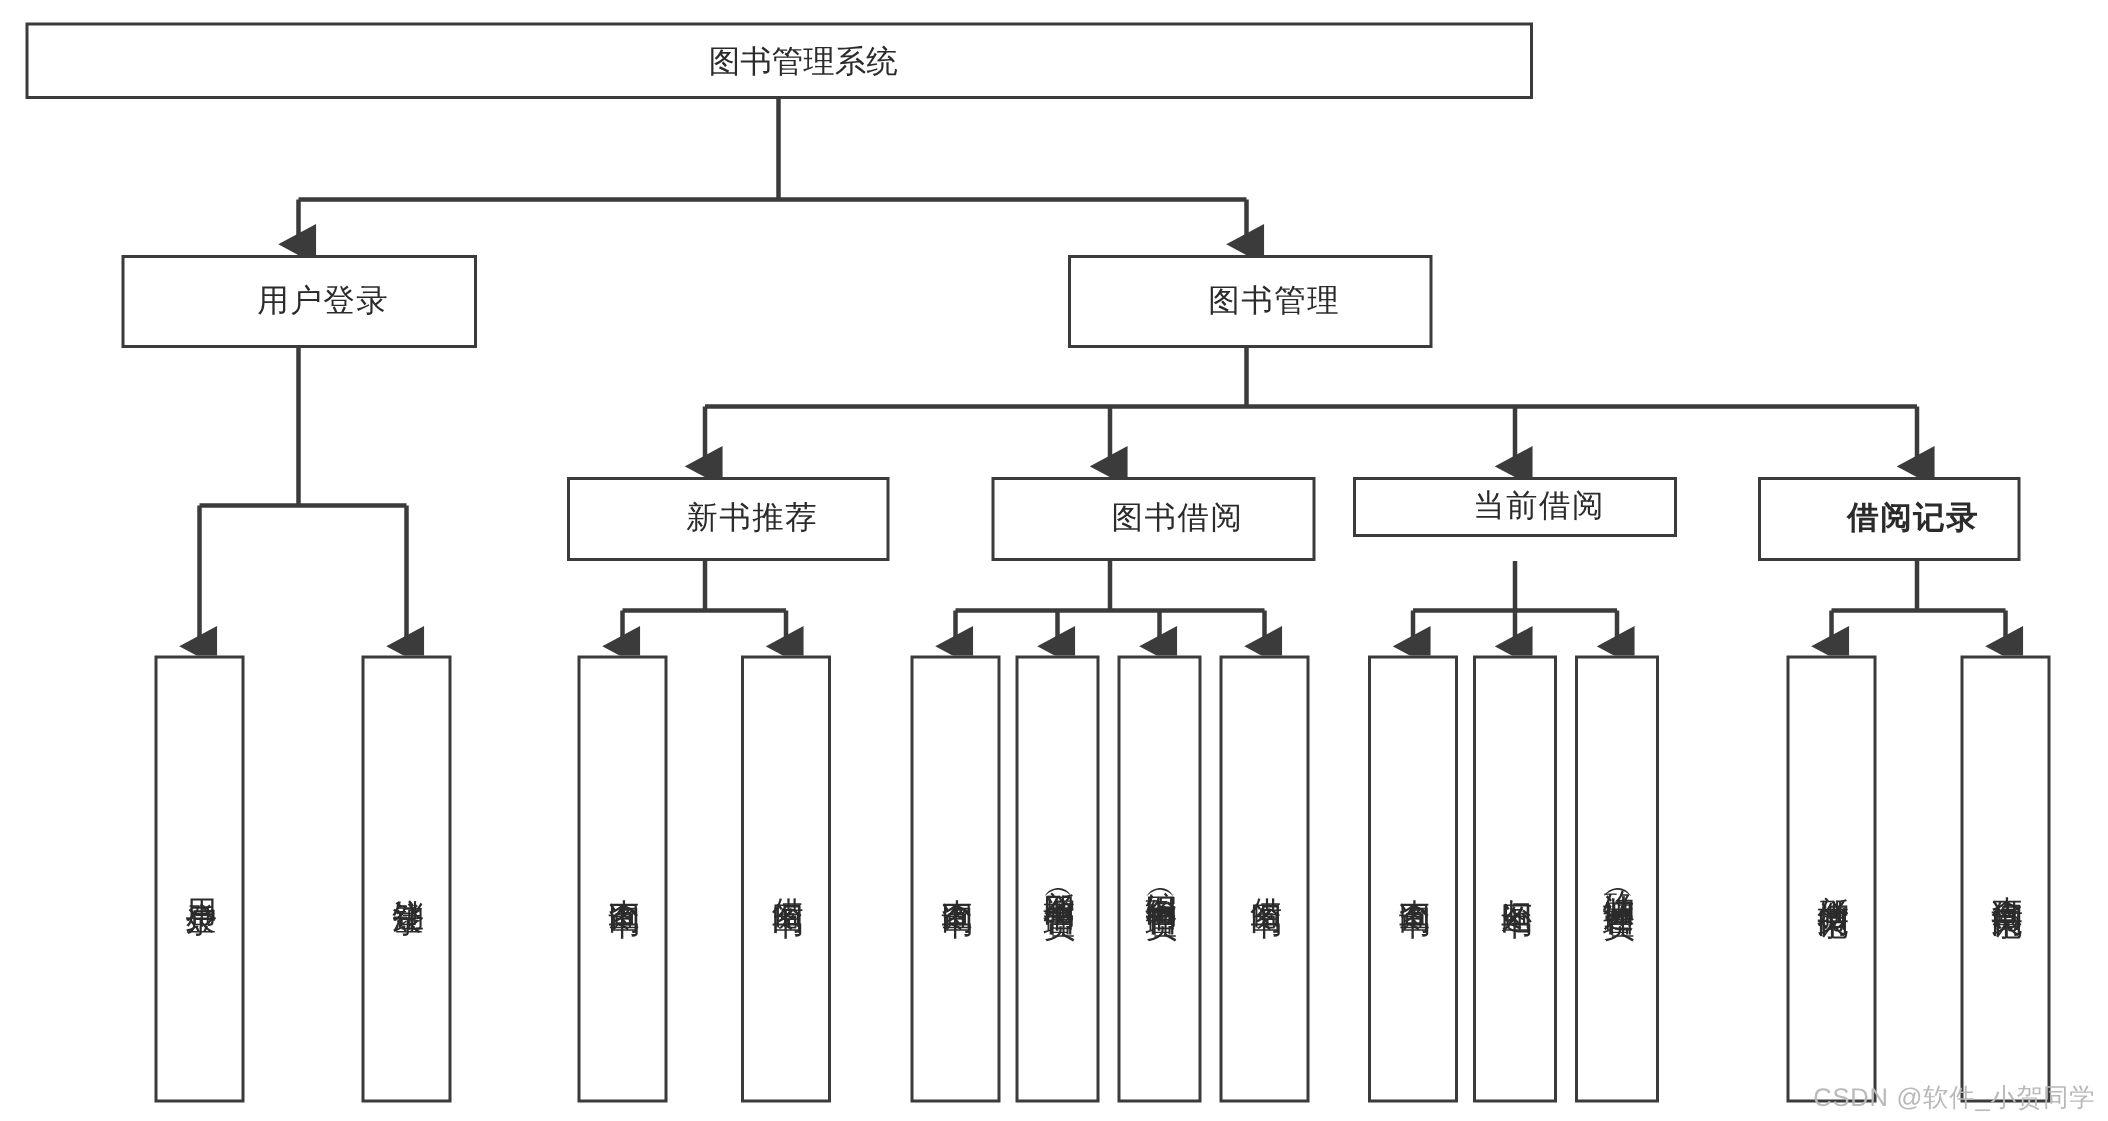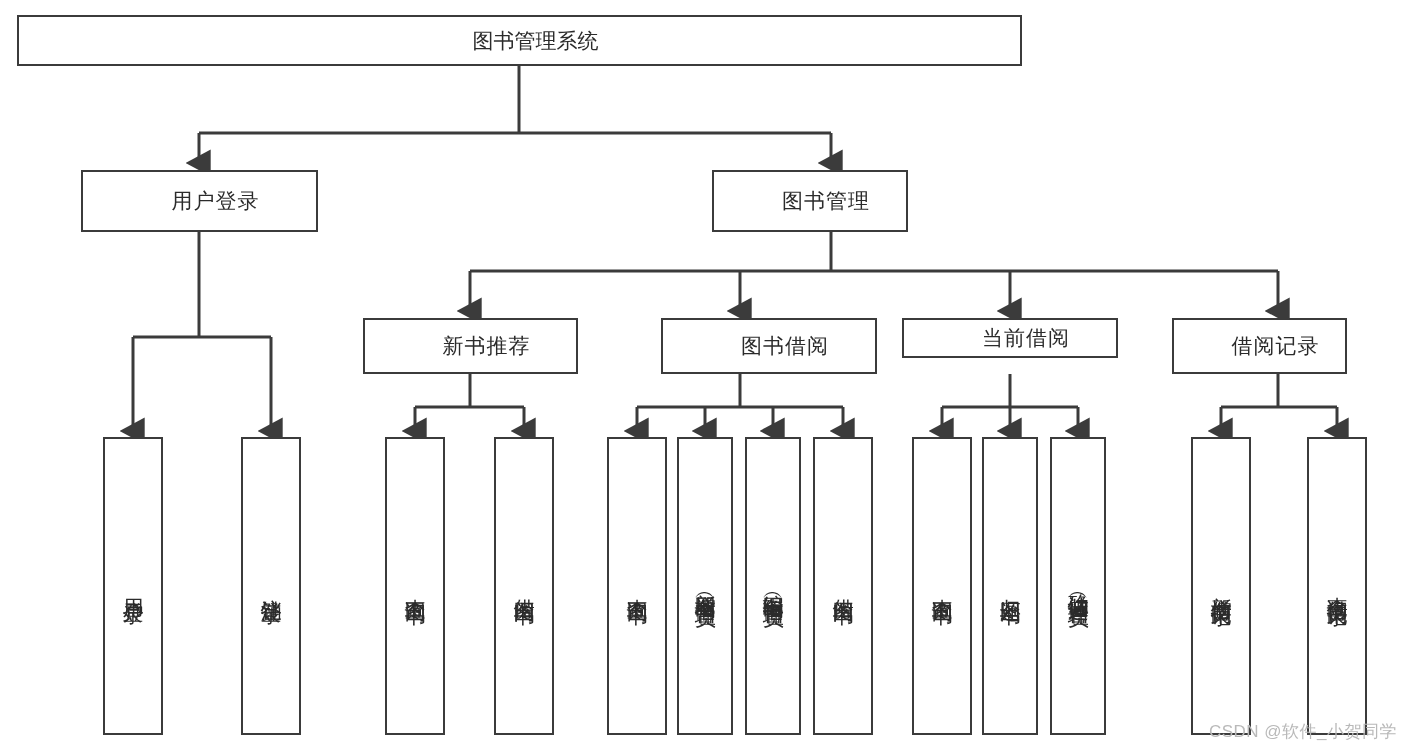--- a/index.html
+++ b/index.html
@@ -125,37 +125,37 @@
   </svg>
 
   <div class="node root" style="left:17px; top:15px; width:1005px; height:51px;">
     <span>图书管理系统</span>
   </div>
 
   <div class="node h" style="left:81px; top:170px; width:237px; height:62px;">
     <span>用户登录</span>
   </div>
 
-  <div class="node h" style="left:712px; top:170px; width:196px; height:62px;">
+  <div class="node h" style="left:712px; top:170px; width:243px; height:62px;">
     <span>图书管理</span>
   </div>
 
-  <div class="node h" style="left:363px; top:318px; width:215px; height:56px;">
+  <div class="node h" style="left:378px; top:318px; width:215px; height:56px;">
     <span>新书推荐</span>
   </div>
 
   <div class="node h" style="left:632px; top:318px; width:216px; height:56px;margin-left:29px;">
     <span>图书借阅</span>
   </div>
 
   <div class="node h" style="left:902px; top:318px; width:216px; height:40px;">
     <span>当前借阅</span>
   </div>
 
-  <div class="node h" style="left:1172px; top:318px; width:175px; height:56px;">
+  <div class="node h" style="left:1172px; top:318px; width:175px; height:56px;font-weight:bold;">
     <span>借阅记录</span>
   </div>
 
   <div class="node v" style="left:103px; top:437px; width:60px; height:298px;">
     <span class="vtext">用户登录</span>
   </div>
 
   <div class="node v" style="left:241px; top:437px; width:60px; height:298px;">
     <span class="vtext">注销登录</span>
   </div>

